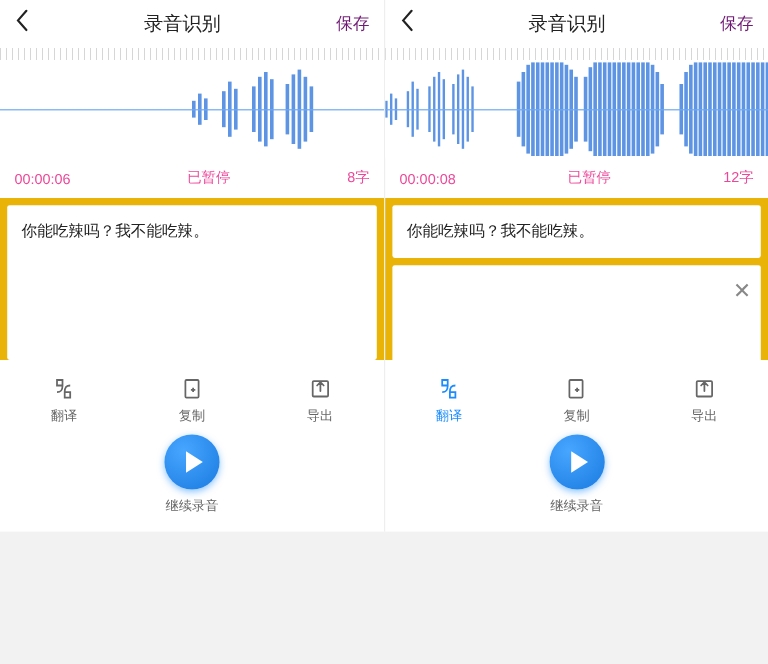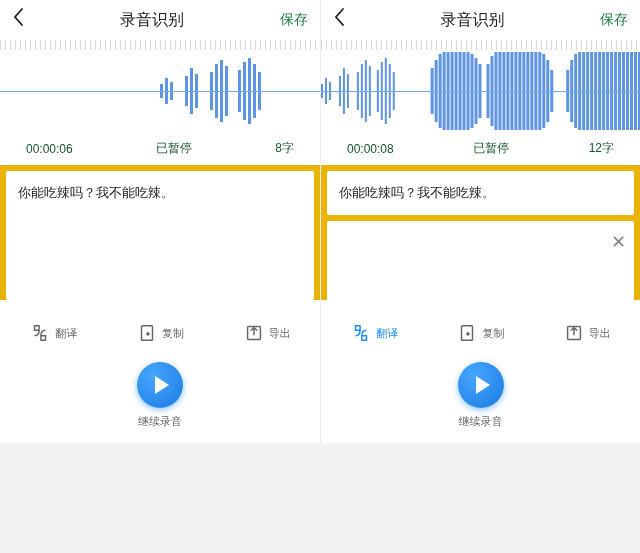--- a/index.html
+++ b/index.html
@@ -2,33 +2,33 @@
 <html><head>
 <meta charset="utf-8">
 <style>
   * { box-sizing: border-box; margin: 0; padding: 0; }
   body { font-family: -apple-system, "Helvetica Neue", Arial, sans-serif; font-size: 13px; background: #f2f2f2; width: 640px; height: 553px; overflow: hidden; display: flex; }
   .pane { width: 320px; height: 443px; background: #fff; display: flex; flex-direction: column; position: relative; }
   .pane + .pane { border-left: 1px solid #eee; }
   .header { height: 40px; display: flex; align-items: center; justify-content: space-between; padding: 0 12px; }
   .back { font-size: 22px; color: #222; font-weight: 300; }
   .title { font-size: 16px; color: #222; font-weight: 500; flex: 1; text-align: center; }
-  .save { color: #15803d; font-size: 14px; }
+  .save { color: #701a75; font-size: 14px; }
   .ruler { height: 10px; background: repeating-linear-gradient(to right, #bbb 0 1px, transparent 1px 5px); opacity: .6; }
   .wave { height: 82px; display: flex; align-items: center; position: relative; background: #fff; }
   .wave-line { position: absolute; left: 0; right: 0; top: 50%; height: 1px; background: #6eaaf0; }
   .wave svg { width: 100%; height: 82px; }
-  .status { display: flex; align-items: center; justify-content: space-between; padding: 8px 26px; font-size: 12px; color: #14532d; }
+  .status { display: flex; align-items: center; justify-content: space-between; padding: 8px 12px; font-size: 12px; color: #ec4899; }
   .content { flex: 1; background: #eab308; padding: 6px 6px 0 6px; display: flex; flex-direction: column; gap: 6px; overflow: hidden; }
   .card { background: #fff; border-radius: 2px; padding: 12px; font-size: 13px; color: #222; line-height: 1.5; position: relative; }
   .card.main { flex: 1; }
   .card.trans { min-height: 130px; color: #333; }
   .close { position: absolute; right: 8px; top: 8px; font-size: 18px; color: #888; }
   .actions { display: flex; justify-content: space-around; align-items: center; height: 62px; padding: 8px 0 4px; }
-  .act { display: flex; flex-direction: row; align-items: center; gap: 4px; color: #666; font-size: 11px; }
+  .act { display: flex; flex-direction: column; align-items: center; gap: 4px; color: #666; font-size: 11px; }
   .act.active { color: #1a8cff; }
   .act svg { width: 22px; height: 22px; }
   .ico { stroke: currentColor; fill: none; stroke-width: 1.6; }
   .continue { display: flex; flex-direction: column; align-items: center; gap: 6px; padding-bottom: 14px; }
   .playbtn { width: 46px; height: 46px; border-radius: 50%; background: radial-gradient(circle at 35% 30%, #47a6ff, #1a7ae0); display: flex; align-items: center; justify-content: center; box-shadow: 0 2px 6px rgba(26,140,255,.5); }
   .playbtn::after { content: ""; border-left: 14px solid #fff; border-top: 9px solid transparent; border-bottom: 9px solid transparent; margin-left: 4px; }
   .clabel { font-size: 11px; color: #666; }
 </style>
 </head>
 <body>

